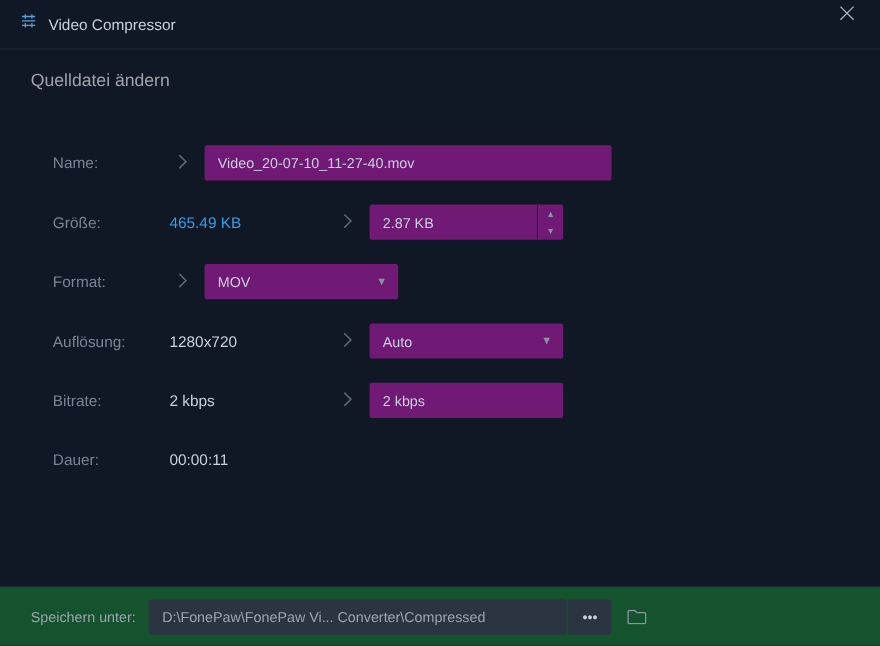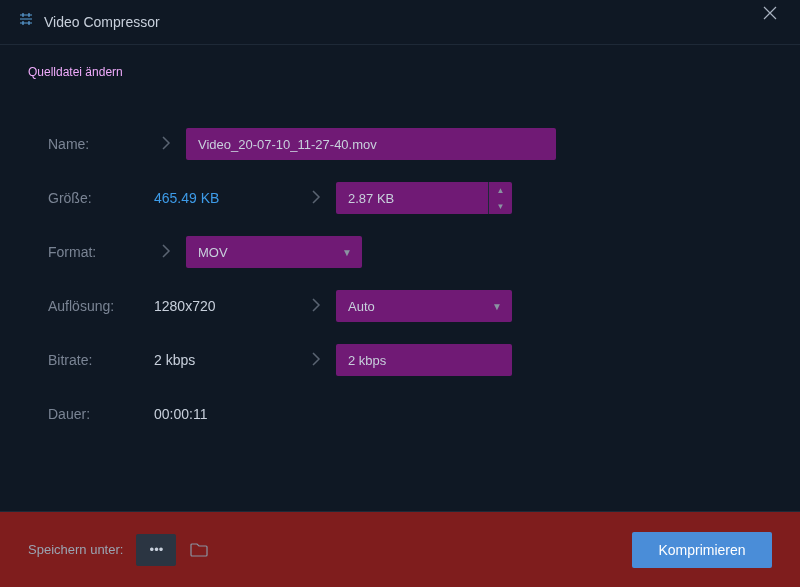--- a/index.html
+++ b/index.html
@@ -1,40 +1,40 @@
 <!DOCTYPE html>
 <html><head>
 <meta charset="utf-8">
 <style>
 *{margin:0;padding:0;box-sizing:border-box;font-family:-apple-system,BlinkMacSystemFont,"Segoe UI",Arial,sans-serif}
 body{background:#0f1824;width:800px;height:587px;color:#a8b2c0;font-size:13px;overflow:hidden}
 .titlebar{height:45px;display:flex;align-items:flex-end;padding:14px 18px;border-bottom:1px solid #1e2937}
 .app-icon{color:#5b9fd8;margin-right:10px}
 .title{color:#c8d0dc;font-size:14px}
 .close-btn{margin-left:auto;color:#a8b2c0;cursor:pointer;font-size:20px;padding:4px}
-.subheader{padding:20px 28px 8px;color:#f0abfc;font-size:12px}
+.subheader{padding:20px 28px 8px;color:#a3a3a3;font-size:16px}
 .main{padding:30px 48px 20px}
 .row{display:flex;align-items:center;height:54px}
 .label{width:98px;text-align:left;color:#7a8494;font-size:14px;padding-right:8px}
 .srcval{width:150px;color:#c8d0dc;font-size:14px;padding-left:8px;white-space:nowrap;overflow:hidden;text-overflow:ellipsis}
 .srcval.accent{color:#3d9be8}
 .arrow{width:40px;text-align:center;color:#5a6472}
 .field{background:#701a75;height:32px;display:flex;align-items:center;padding:0 12px;color:#c8d0dc;font-size:13px;border-radius:2px;position:relative}
 .field.wide{width:370px}
 .field.med{width:176px}
 .field input{background:transparent;border:0;outline:0;color:#c8d0dc;font-size:13px;width:100%}
 .spinner{position:absolute;right:0;top:0;height:100%;width:24px;display:flex;flex-direction:column;border-left:1px solid #1e2937}
 .spinner div{flex:1;display:flex;align-items:center;justify-content:center;color:#8a94a2;cursor:pointer;font-size:8px}
 .dropdown-arrow{position:absolute;right:10px;color:#8a94a2;font-size:10px}
 .slider-wrap{display:flex;align-items:center;margin-left:20px;flex:1}
 .slider{position:relative;height:3px;background:#5b9fd8;width:120px;margin-right:12px}
 .slider-thumb{position:absolute;right:-6px;top:-5px;width:12px;height:12px;border-radius:50%;background:#fff;cursor:pointer}
 .pct{color:#3d9be8;font-size:14px}
 .preview-btn{width:150px;height:32px;border:1px solid #3d9be8;background:transparent;color:#3d9be8;cursor:pointer;font-size:14px;border-radius:2px}
-.footer{position:absolute;bottom:0;left:0;right:0;height:76px;display:flex;align-items:center;padding:0 28px;border-top:1px solid #1e2937;background:#7f1d1d}
+.footer{position:absolute;bottom:0;left:0;right:0;height:54px;display:flex;align-items:center;padding:0 28px;border-top:1px solid #1e2937;background:#14532d}
 .footer-label{color:#9aa4b2;font-size:13px;margin-right:12px}
 .path-field{background:#2b3542;height:32px;display:flex;align-items:center;padding:0 12px;color:#9aa4b2;font-size:13px;flex:1;max-width:380px;border-radius:2px;white-space:nowrap;overflow:hidden}
 .dots-btn{width:40px;height:32px;background:#2b3542;margin-left:1px;display:flex;align-items:center;justify-content:center;color:#c8d0dc;cursor:pointer;border-radius:2px}
 .folder-btn{width:30px;height:32px;margin-left:8px;display:flex;align-items:center;justify-content:center;color:#8a94a2;cursor:pointer}
 .compress-btn{margin-left:auto;width:140px;height:36px;background:#4a8dd8;color:#fff;border:0;font-size:14px;cursor:pointer;border-radius:2px}
 </style>
 </head>
 <body>
 
 <div class="titlebar">
@@ -117,20 +117,20 @@
   <div class="row">
     <div class="label">Dauer:</div>
     <div class="srcval">00:00:11</div>
     <div class="arrow"></div>
   </div>
 
 </div>
 
 <div class="footer">
   <span class="footer-label">Speichern unter:</span>
+  <div class="path-field">D:\FonePaw\FonePaw Vi... Converter\Compressed</div>
   <div class="dots-btn">•••</div>
   <div class="folder-btn">
     <svg width="18" height="14" viewBox="0 0 18 14">
         <path d="M1 2a1 1 0 011-1h5l2 2h7a1 1 0 011 1v8a1 1 0 01-1 1H2a1 1 0 01-1-1V2z" stroke="currentColor" stroke-width="1.2" fill="none"></path>
       </svg>
   </div>
-  <button class="compress-btn">Komprimieren</button>
 </div>
 
 </body></html>

